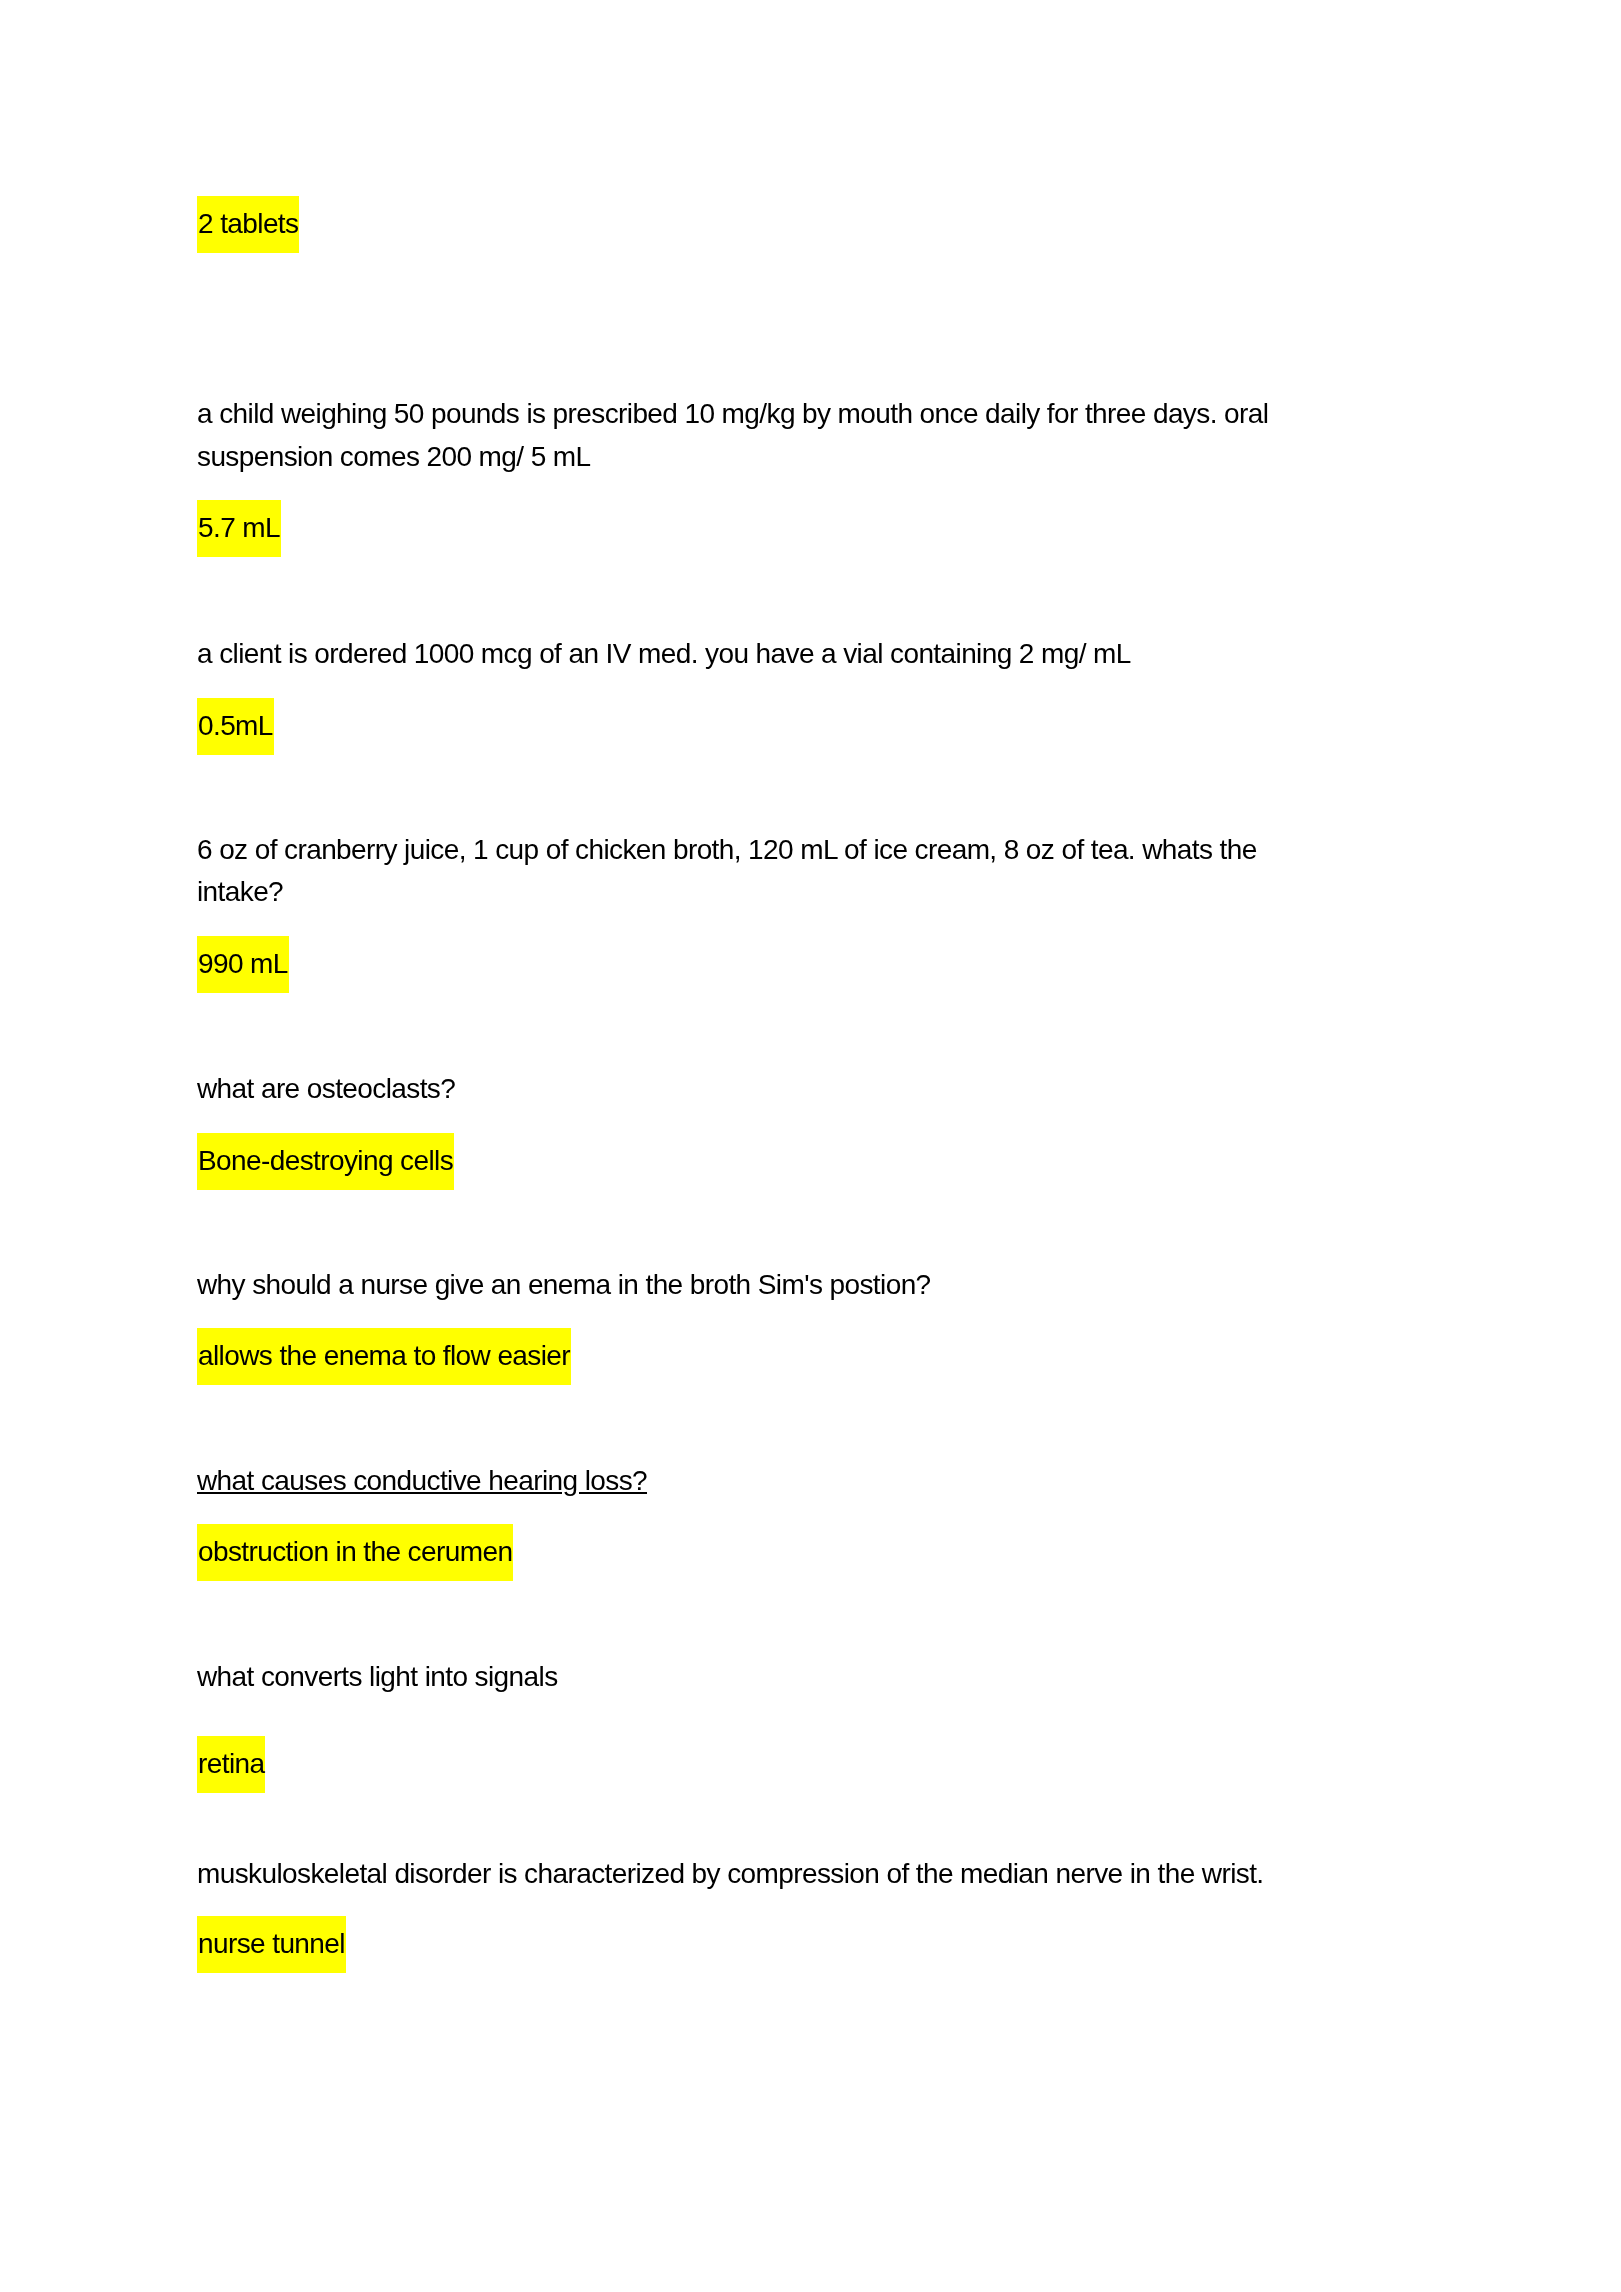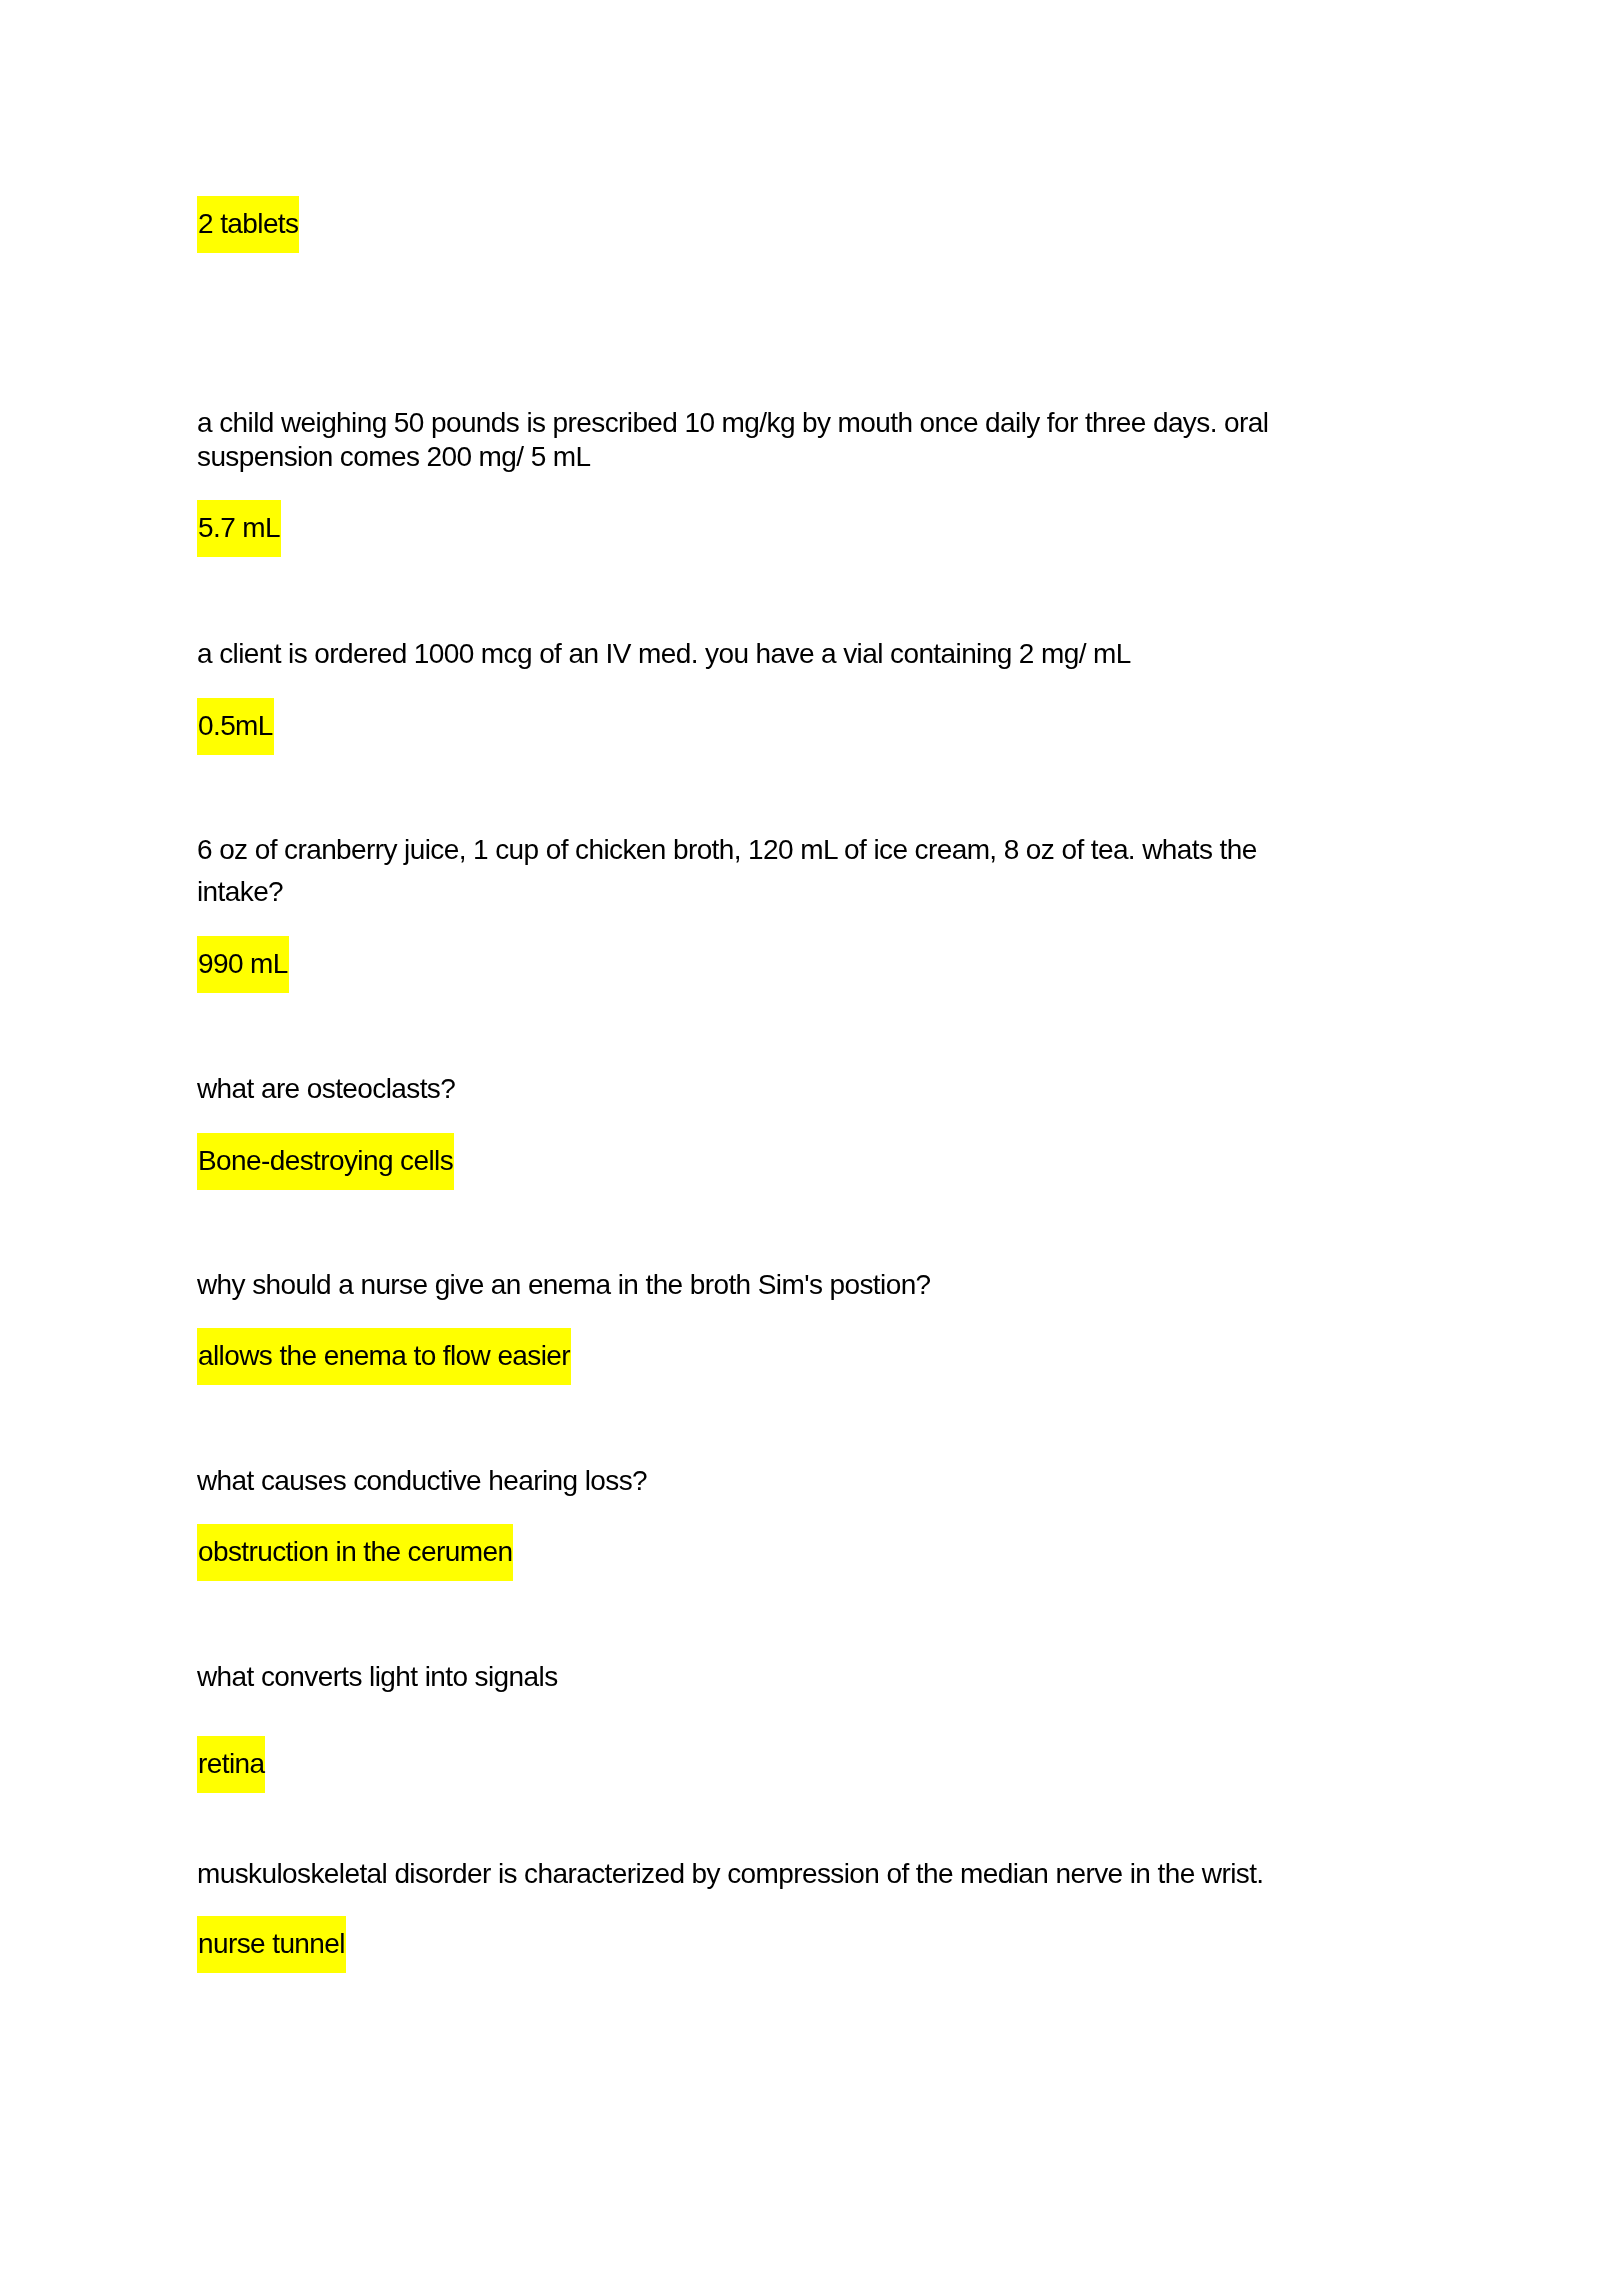--- a/index.html
+++ b/index.html
@@ -41,21 +41,21 @@
   </style>
 </head>
 <body>
 
 <div class="page">
 
   <div class="line" style="top:196px;">
     <span class="hl">2 tablets</span>
   </div>
 
-  <div class="line" style="top:392px;margin-top:9px;">a child weighing 50 pounds is prescribed 10 mg/kg by mouth once daily for three days. oral</div>
+  <div class="line" style="top:392px;">a child weighing 50 pounds is prescribed 10 mg/kg by mouth once daily for three days. oral</div>
   <div class="line" style="top:435px;">suspension comes 200 mg/ 5 mL</div>
   <div class="line" style="top:500px;">
     <span class="hl">5.7 mL</span>
   </div>
 
   <div class="line" style="top:632px;">a client is ordered 1000 mcg of an IV med. you have a vial containing 2 mg/ mL</div>
   <div class="line" style="top:698px;">
     <span class="hl">0.5mL</span>
   </div>
 
@@ -68,21 +68,21 @@
   <div class="line" style="top:1067px;">what are osteoclasts?</div>
   <div class="line" style="top:1133px;">
     <span class="hl">Bone-destroying cells</span>
   </div>
 
   <div class="line" style="top:1263px;">why should a nurse give an enema in the broth Sim's postion?</div>
   <div class="line" style="top:1328px;">
     <span class="hl">allows the enema to flow easier</span>
   </div>
 
-  <div class="line" style="top:1459px;">what causes conductive hearing loss?</div>
+  <div class="line" style="top:1459px;text-decoration:underline;">what causes conductive hearing loss?</div>
   <div class="line" style="top:1524px;">
     <span class="hl">obstruction in the cerumen</span>
   </div>
 
   <div class="line" style="top:1655px;">what converts light into signals</div>
   <div class="line" style="top:1720px;margin-top:16px;">
     <span class="hl">retina</span>
   </div>
 
   <div class="line" style="top:1852px;text-align:right;">muskuloskeletal disorder is characterized by compression of the median nerve in the wrist.</div>

